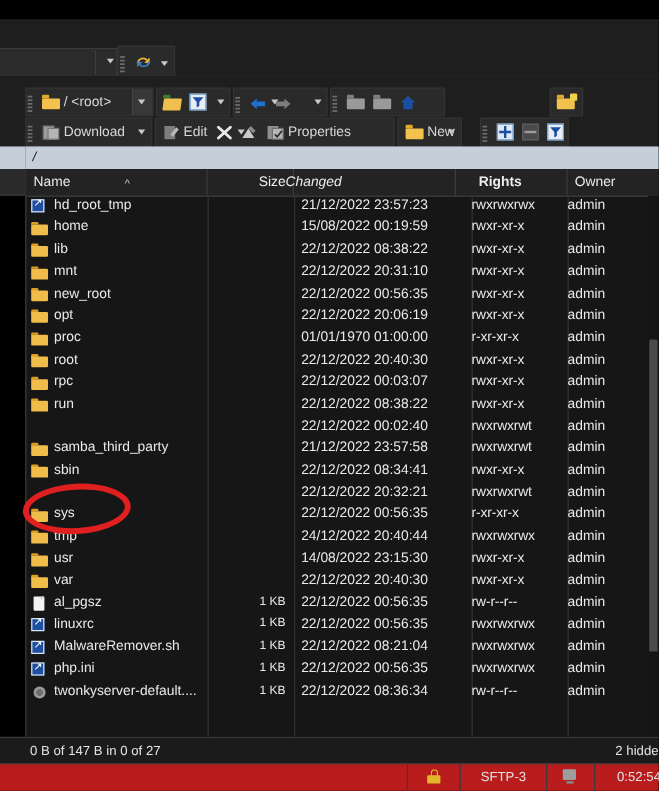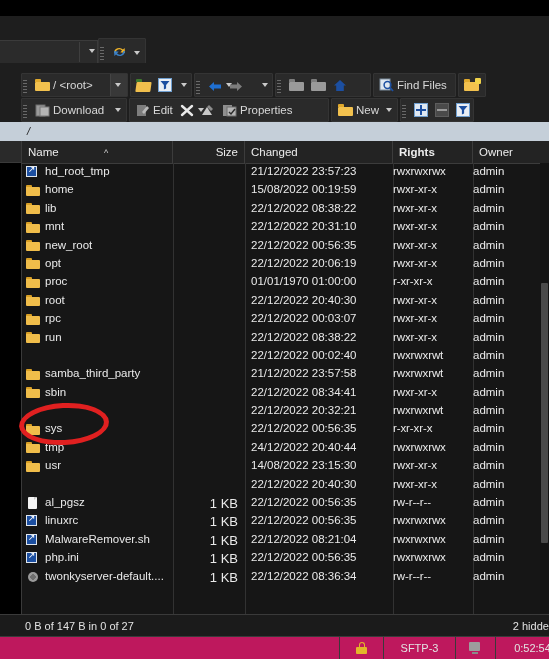--- a/index.html
+++ b/index.html
@@ -58,21 +58,21 @@
   .hdrcell{position:absolute;top:0;height:22px;line-height:22px;font-size:11.5px;color:#ececec;
            border-right:1px solid #3c3c3c;box-sizing:border-box;padding-left:6px;}
   .hdrcell.r{text-align:right;padding-right:6px;padding-left:0;}
   .sortmark{position:absolute;left:82px;top:1px;font-size:9px;color:#cfcfcf;}
 
   .rows{position:absolute;left:0;top:22px;width:527px;height:450px;overflow:hidden;}
   .row{position:relative;height:18.4px;white-space:nowrap;}
   .c-name{position:absolute;left:0;top:0;width:151px;height:18.4px;overflow:hidden;}
   .c-name .nm{position:absolute;left:23px;top:2px;font-size:11.5px;color:#eaeaea;}
   .c-icon{position:absolute;left:4px;top:3px;}
-  .c-size{position:absolute;left:151px;top:2px;width:65px;text-align:right;font-size:13px;color:#eaeaea;}
+  .c-size{position:absolute;left:151px;top:2px;width:65px;text-align:right;font-size:10px;color:#eaeaea;}
   .c-chg{position:absolute;left:229px;top:2px;font-size:11.5px;color:#eaeaea;}
   .c-rgt{position:absolute;left:371px;top:2px;font-size:11.5px;color:#eaeaea;letter-spacing:-0.1px;}
   .c-own{position:absolute;left:451px;top:2px;font-size:11.5px;color:#eaeaea;}
   .vline{position:absolute;top:0;bottom:0;width:1px;background:#323232;}
 
   
   .fi{position:relative;width:14px;height:13px;display:block;}
   .fi .ftab{position:absolute;left:0;top:0.5px;width:6px;height:2.5px;background:#d99f24;border-radius:1px 1px 0 0;}
   .fi .fbody{position:absolute;left:0;top:2.5px;width:14px;height:9px;background:#f0bd4a;border-radius:0 1px 1px 1px;}
   .fi .doc{position:absolute;left:2px;top:0px;width:9px;height:12px;background:#f4f4f4;border-radius:1px;}
@@ -82,21 +82,21 @@
   .fi .lnk{position:absolute;left:0px;top:0px;width:11px;height:11px;background:#1c4fa1;border:1px solid #dfe6ee;box-sizing:border-box;}
   .fi .lnk:after{content:"\2197";position:absolute;left:1px;top:-3px;font-size:9px;color:#fff;line-height:11px;}
 
   
   .vscroll{position:absolute;right:0;top:22px;width:9px;bottom:1px;background:#141414;}
   .vscroll .thumb{position:absolute;left:1px;top:120px;width:7px;height:260px;background:#4a4a4a;border-radius:1px;}
 
   
   .status1{position:absolute;left:0;top:614px;width:549px;height:22px;background:#1b1b1b;border-top:1px solid #3a3a3a;}
   .status1 .seg{position:absolute;top:0;height:22px;line-height:22px;font-size:11px;color:#e2e2e2;}
-  .status2{position:absolute;left:0;top:636px;width:549px;height:23px;background:#be185d;border-top:1px solid #3a3a3a;}
+  .status2{position:absolute;left:0;top:636px;width:549px;height:23px;background:#b91c1c;border-top:1px solid #3a3a3a;}
   .sb-cell{position:absolute;top:0;height:23px;line-height:23px;text-align:center;font-size:11px;color:#e2e2e2;
            border-left:1px solid #3a3a3a;box-sizing:border-box;}
   .lock{display:inline-block;width:11px;height:12px;position:relative;vertical-align:-2px;}
   .lock .body{position:absolute;left:0;bottom:0;width:11px;height:7px;background:#e0b game;}
   .lock .body{background:#e3b62a;border-radius:1px;}
   .lock .sh{position:absolute;left:2.5px;top:0;width:6px;height:6px;border:1.5px solid #e3b62a;border-bottom:none;border-radius:3px 3px 0 0;box-sizing:border-box;}
   .netico{display:inline-block;width:14px;height:12px;position:relative;vertical-align:-2px;}
   .netico .scr{position:absolute;left:0;top:0;width:11px;height:9px;background:#9d9d9d;border-radius:1px;}
   .netico .st{position:absolute;left:3px;bottom:0;width:6px;height:2px;background:#8a8a8a;}
 
@@ -212,32 +212,20 @@
       <span class="tb-btn" style="margin-top:1px;">
         <span class="ico i-refresh">
           <svg width="15" height="14" viewBox="0 0 15 14">
             <path d="M2 8 A5.2 5.2 0 0 1 11 4.6 L12.6 3 L13 8 L8.2 7.2 L10 5.7 A3.6 3.6 0 0 0 3.6 8 Z" fill="#35b82a"></path>
             <path d="M13 6 A5.2 5.2 0 0 1 4 9.4 L2.4 11 L2 6 L6.8 6.8 L5 8.3 A3.6 3.6 0 0 0 11.4 6 Z" fill="#35b82a"></path>
           </svg>
         </span>
       </span>
     </div>
 
-    <div class="tb-group" style="left:373px;top:10px;width:83px;height:24px;">
-      <span class="tb-btn" style="margin:1px 0 0 3px;">
-        <span class="ico i-find">
-          <svg width="15" height="14" viewBox="0 0 15 14">
-            <rect x="1" y="1" width="10" height="11" fill="#dfe7f0" stroke="#7b8b9c"></rect>
-            <circle cx="8.5" cy="7" r="3.4" fill="none" stroke="#1c4fa1" stroke-width="1.5"></circle>
-            <path d="M11 9.5 L14 13" stroke="#1c4fa1" stroke-width="1.8"></path>
-          </svg>
-        </span>
-        <span class="tb-lbl">Find Files</span>
-      </span>
-    </div>
 
     <div class="tb-group" style="left:458px;top:10px;width:28px;height:24px;">
       <span class="tb-btn" style="margin:1px 0 0 3px;">
         <span class="ico i-folder">
             <i class="tab"></i>
             <i class="bd"></i>
           <i style="position:absolute;right:-2px;top:-1px;width:6px;height:6px;background:#f0d24a;border-radius:1px;"></i>
         </span>
       </span>
     </div>
@@ -287,21 +275,21 @@
           <svg width="15" height="13" viewBox="0 0 15 13">
             <rect x="1" y="1" width="9" height="11" fill="#8f8f8f"></rect>
             <rect x="5" y="3" width="9" height="9" fill="#b5b5b5" stroke="#6e6e6e"></rect>
             <path d="M7 8 L9 10 L13 5" stroke="#2b2b2b" stroke-width="1.4" fill="none"></path>
           </svg>
         </span>
         <span class="tb-lbl">Properties</span>
       </span>
     </div>
 
-    <div class="tb-group" style="left:331px;top:35px;width:67px;height:24px;">
+    <div class="tb-group" style="left:331px;top:35px;width:54px;height:24px;">
       <span class="tb-btn" style="margin:1px 0 0 4px;">
         <span class="ico i-folder">
             <i class="tab"></i>
             <i class="bd"></i>
           </span>
         <span class="tb-lbl">New</span>
       </span>
       <span class="arrow" style="position:absolute;right:5px;top:9px;"></span>
     </div>
 
@@ -341,21 +329,21 @@
   <div class="listwrap">
 
     <div class="hdrrow">
       <div class="hdrcell" style="left:0;width:151px;">
         <span>Name</span>
         <span class="sortmark">^</span>
       </div>
       <div class="hdrcell r" style="left:151px;width:72px;">
         <span>Size</span>
       </div>
-      <div class="hdrcell" style="left:223px;width:148px;">
+      <div class="hdrcell" style="left:210px;width:148px;font-style:italic;">
         <span>Changed</span>
       </div>
       <div class="hdrcell" style="left:371px;width:80px;font-weight:bold;">
         <span>Rights</span>
       </div>
       <div class="hdrcell" style="left:451px;width:76px;border-right:none;">
         <span>Owner</span>
       </div>
     </div>
 
@@ -595,20 +583,29 @@
               </span>
             </span>
             <span class="nm">usr</span>
           </div>
           <div class="c-size"></div>
           <div class="c-chg">14/08/2022 23:15:30</div>
           <div class="c-rgt">rwxr-xr-x</div>
           <div class="c-own">admin</div>
         </div>
         <div class="row">
+          <div class="c-name">
+            <span class="c-icon">
+              <span class="fi">
+                <i class="ftab"></i>
+                <i class="fbody"></i>
+              </span>
+            </span>
+            <span class="nm">var</span>
+          </div>
           <div class="c-size"></div>
           <div class="c-chg">22/12/2022 20:40:30</div>
           <div class="c-rgt">rwxr-xr-x</div>
           <div class="c-own">admin</div>
         </div>
         <div class="row">
           <div class="c-name">
             <span class="c-icon">
               <span class="fi">
                 <i class="doc"></i>

